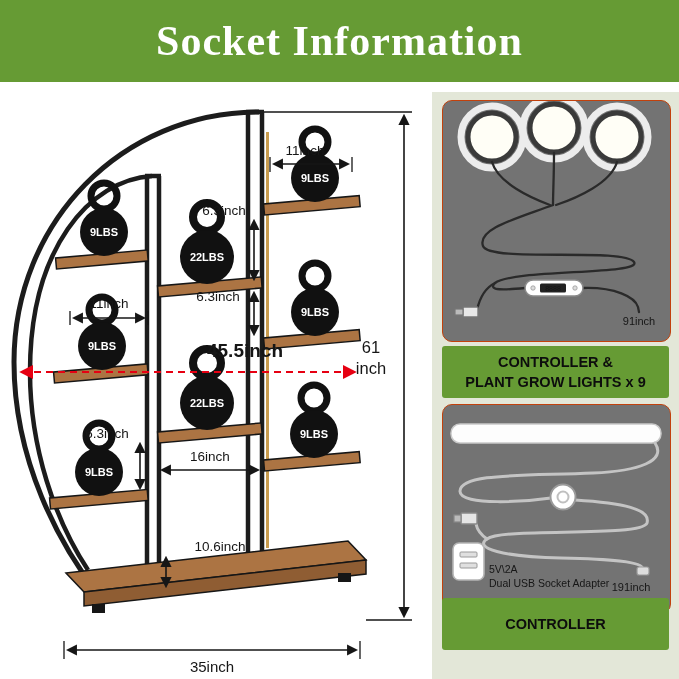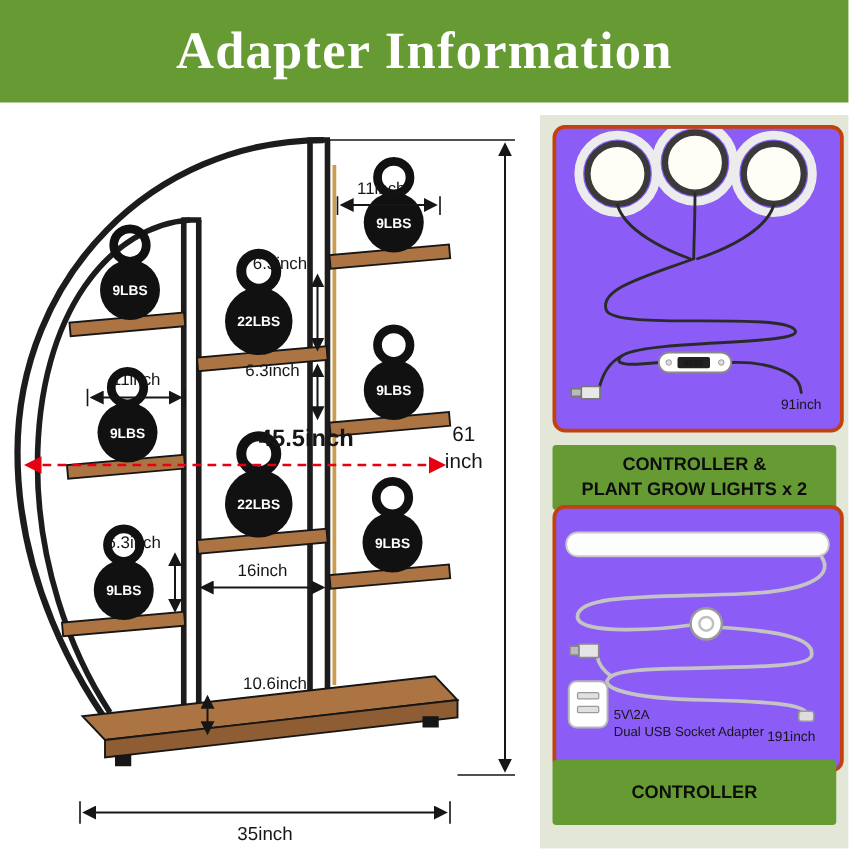--- a/index.html
+++ b/index.html
@@ -4,47 +4,47 @@
 <style>
   html,body{margin:0;padding:0;}
   .page{position:relative;width:679px;height:679px;background:#ffffff;overflow:hidden;
         font-family:"Liberation Sans",sans-serif;}
   .banner{position:absolute;left:0;top:0;width:679px;height:82px;background:#669B34;
           display:flex;align-items:center;justify-content:center;}
   .banner h1{margin:0;color:#ffffff;font-family:"Liberation Serif",serif;
              font-weight:700;font-size:42px;letter-spacing:1px;}
   .diagram{position:absolute;left:0;top:82px;width:432px;height:597px;}
   .rightcol{position:absolute;left:432px;top:92px;width:247px;height:587px;background:#E3E7D8;}
-  .card{position:absolute;left:10px;width:227px;background:#8b5cf6;border:3px solid #c2410c;
+  .card{position:absolute;left:10px;width:227px;background:#737373;border:1px solid #c2410c;
         border-radius:10px;overflow:hidden;}
   .card1{top:8px;height:240px;}
   .card2{top:312px;height:208px;}
   .gbar{position:absolute;left:10px;width:227px;height:52px;background:#669B34;border-radius:3px;
         display:flex;flex-direction:column;align-items:center;justify-content:center;
-        font-weight:bold;font-size:14.5px;line-height:1.4;color:#0d0d0d;text-align:center;margin-top:10px;}
+        font-weight:bold;font-size:14.5px;line-height:1.4;color:#0d0d0d;text-align:center;}
   .gbar1{top:254px;}
   .gbar2{top:506px;}
   svg text{font-family:"Liberation Sans",sans-serif;fill:#161616;}
   .dim{font-size:13.5px;}
   .dimline{stroke:#161616;stroke-width:1.6;fill:none;}
   .tick{stroke:#161616;stroke-width:1.3;}
   .frame{stroke:#1c1c1c;fill:none;}
   .shelf{fill:#AC7443;stroke:#161616;stroke-width:1.5;}
   .kb-label{font-size:11px;font-weight:bold;fill:#ffffff;text-anchor:middle;}
   .cable{stroke:#2a2a2a;stroke-width:2.3;fill:none;stroke-linecap:round;}
   .wcable{stroke:#c4c4c4;stroke-width:3;fill:none;stroke-linecap:round;}
   .paneltxt{font-size:11px;}
 </style>
 </head>
 <body>
 
 <div class="page">
 
   <header class="banner">
-    <h1>Adapter Information</h1>
+    <h1>Socket Information</h1>
   </header>
 
   <svg class="diagram" viewBox="0 82 432 597" width="432" height="597" xmlns="http://www.w3.org/2000/svg">
     <defs>
       <marker id="mB" viewBox="0 0 10 10" refX="8" refY="5" markerWidth="7" markerHeight="7" orient="auto-start-reverse">
         <path d="M0,0 L10,5 L0,10 Z" fill="#161616"></path>
       </marker>
       <marker id="mR" viewBox="0 0 10 10" refX="8" refY="5" markerWidth="7" markerHeight="7" orient="auto-start-reverse">
         <path d="M0,0 L10,5 L0,10 Z" fill="#E60012"></path>
       </marker>
@@ -219,21 +219,21 @@
         <g>
           <rect x="20" y="206" width="15" height="10" rx="1" fill="#e8e8e8" stroke="#777777" stroke-width="1.4"></rect>
           <rect x="12" y="208" width="8" height="6" fill="#bbbbbb" stroke="#777777" stroke-width="1.2"></rect>
         </g>
         <text class="paneltxt" x="196" y="224" text-anchor="middle">91inch</text>
       </svg>
     </div>
 
     <div class="gbar gbar1">
       <div>CONTROLLER &amp;</div>
-      <div>PLANT GROW LIGHTS x 2</div>
+      <div>PLANT GROW LIGHTS x 9</div>
     </div>
 
     <div class="card card2">
       <svg viewBox="0 0 227 208" width="227" height="208" xmlns="http://www.w3.org/2000/svg">
         <defs>
           <linearGradient id="lg" x1="0" y1="0" x2="1" y2="0">
             <stop offset="0" stop-color="#FFE08A"></stop>
               <stop offset="0.45" stop-color="#FFB338"></stop>
             <stop offset="0.75" stop-color="#FF8A2A"></stop>
               <stop offset="1" stop-color="#F4602A"></stop>

